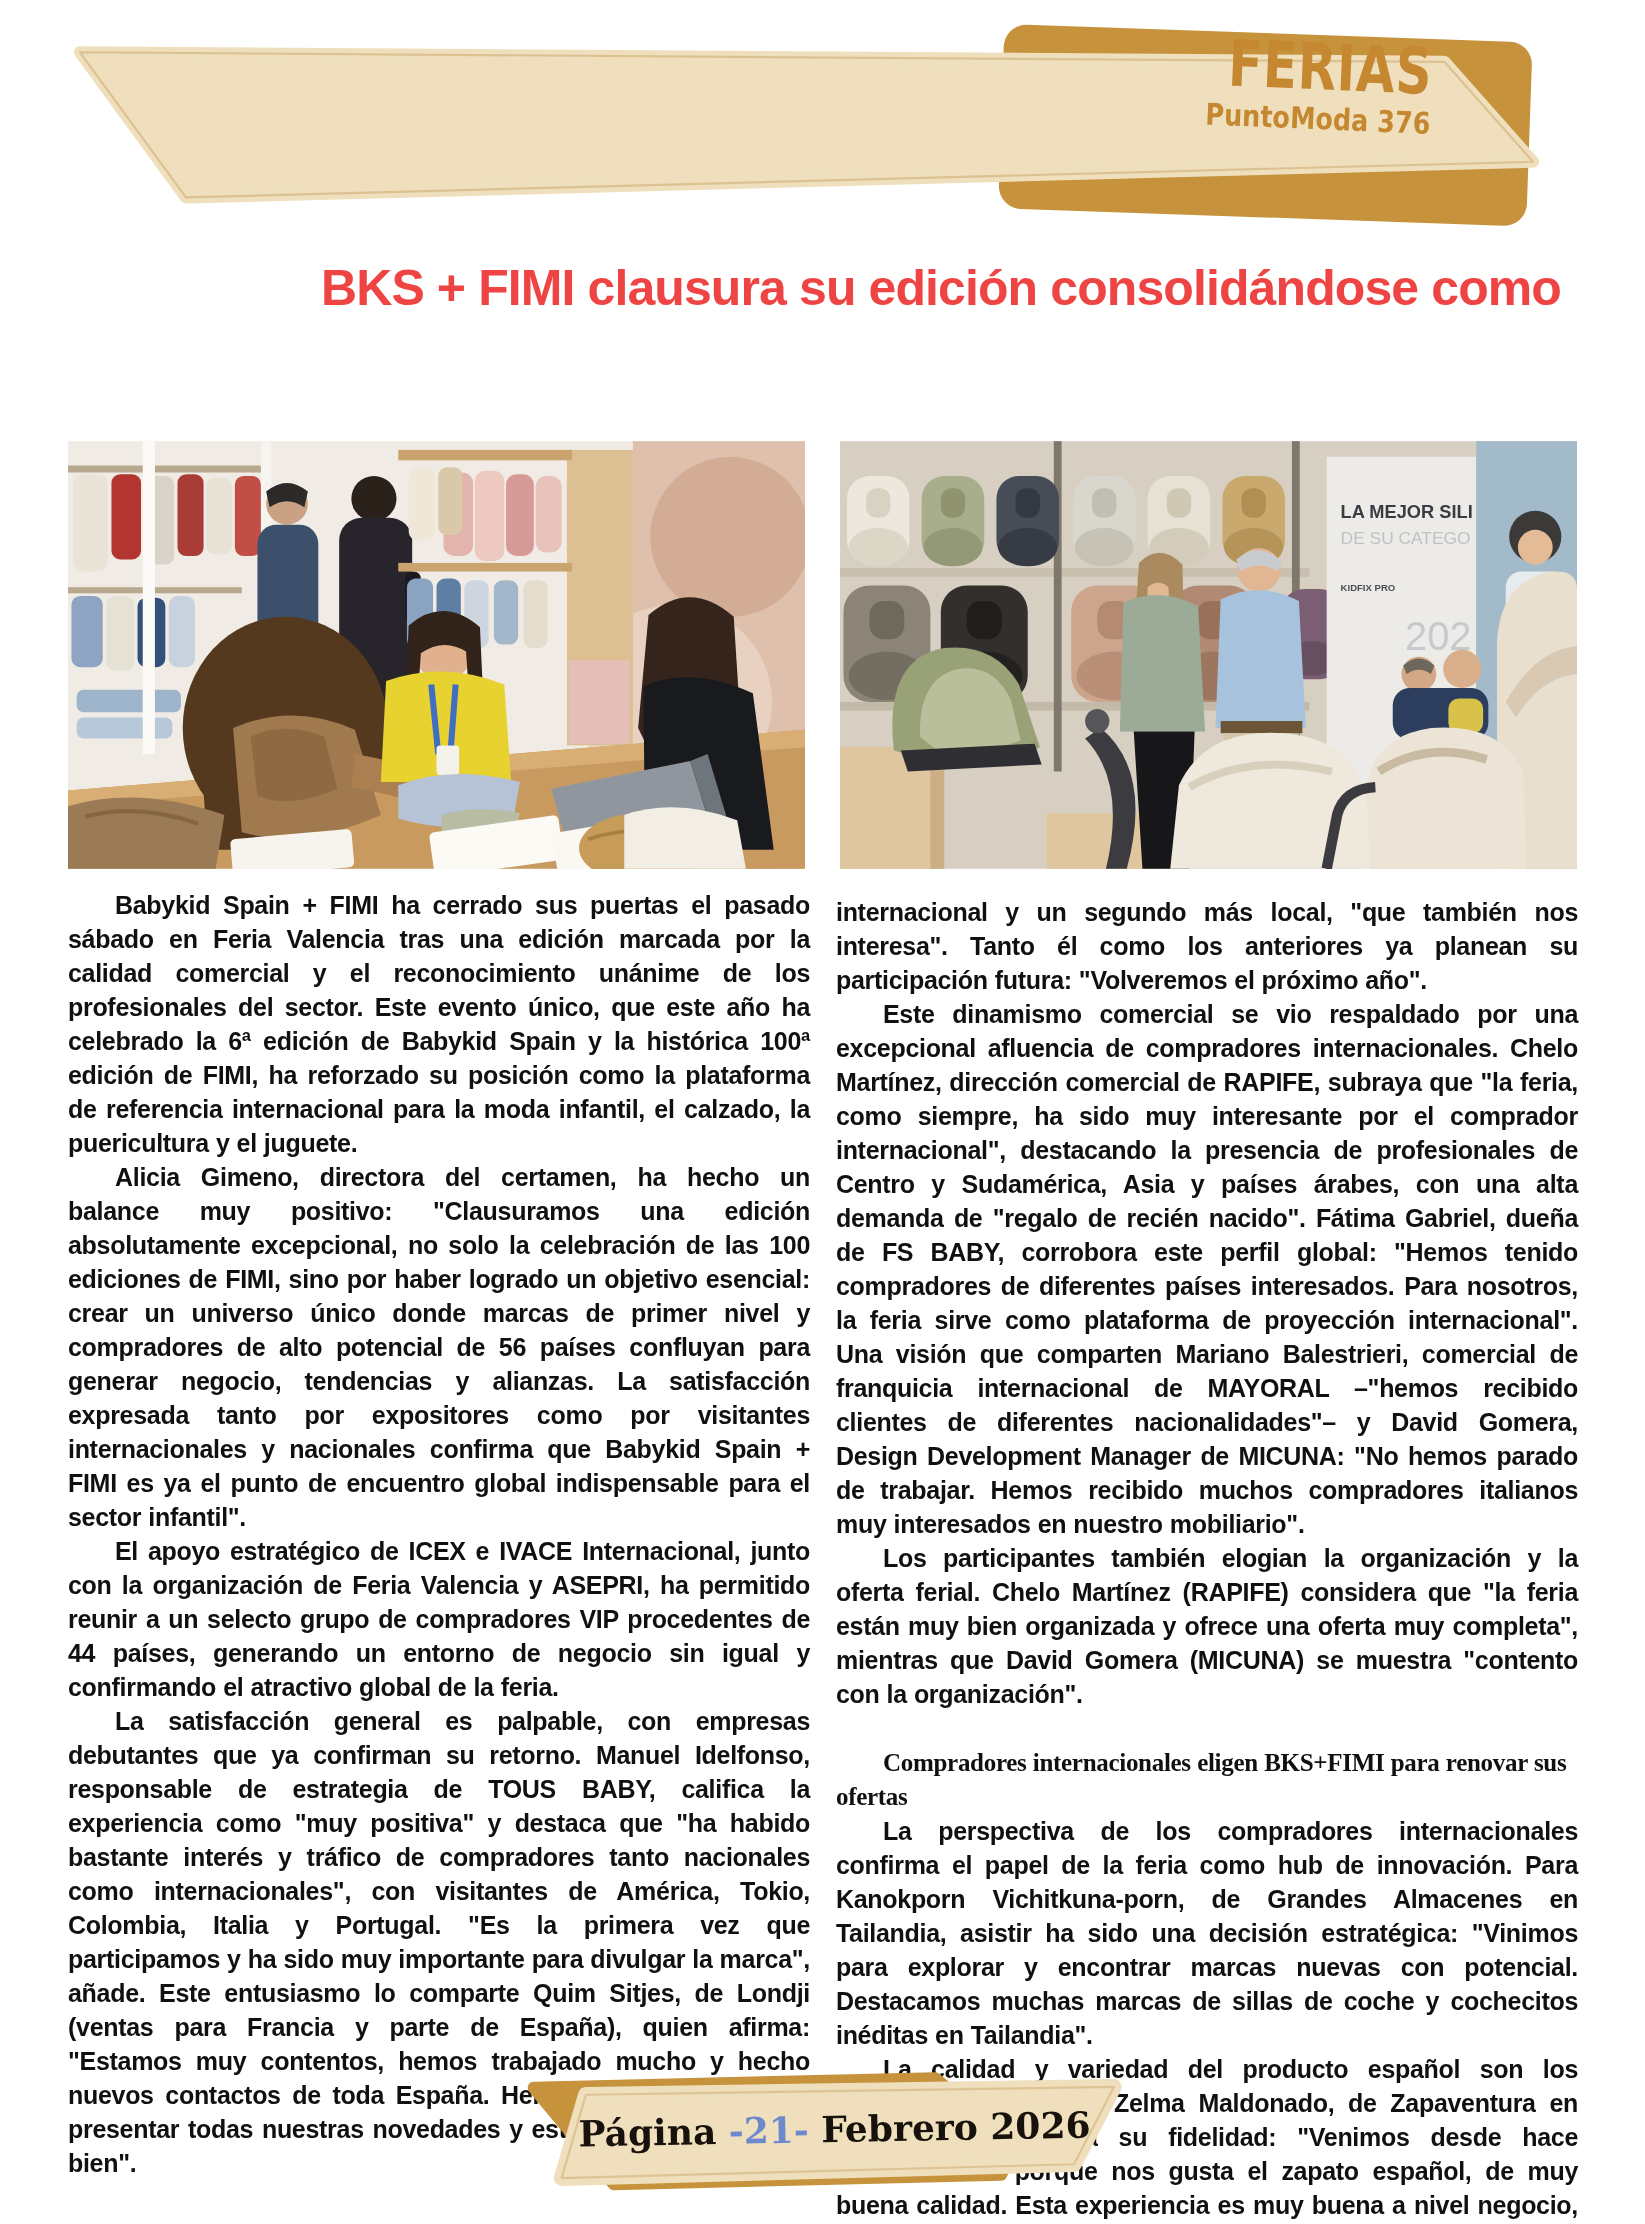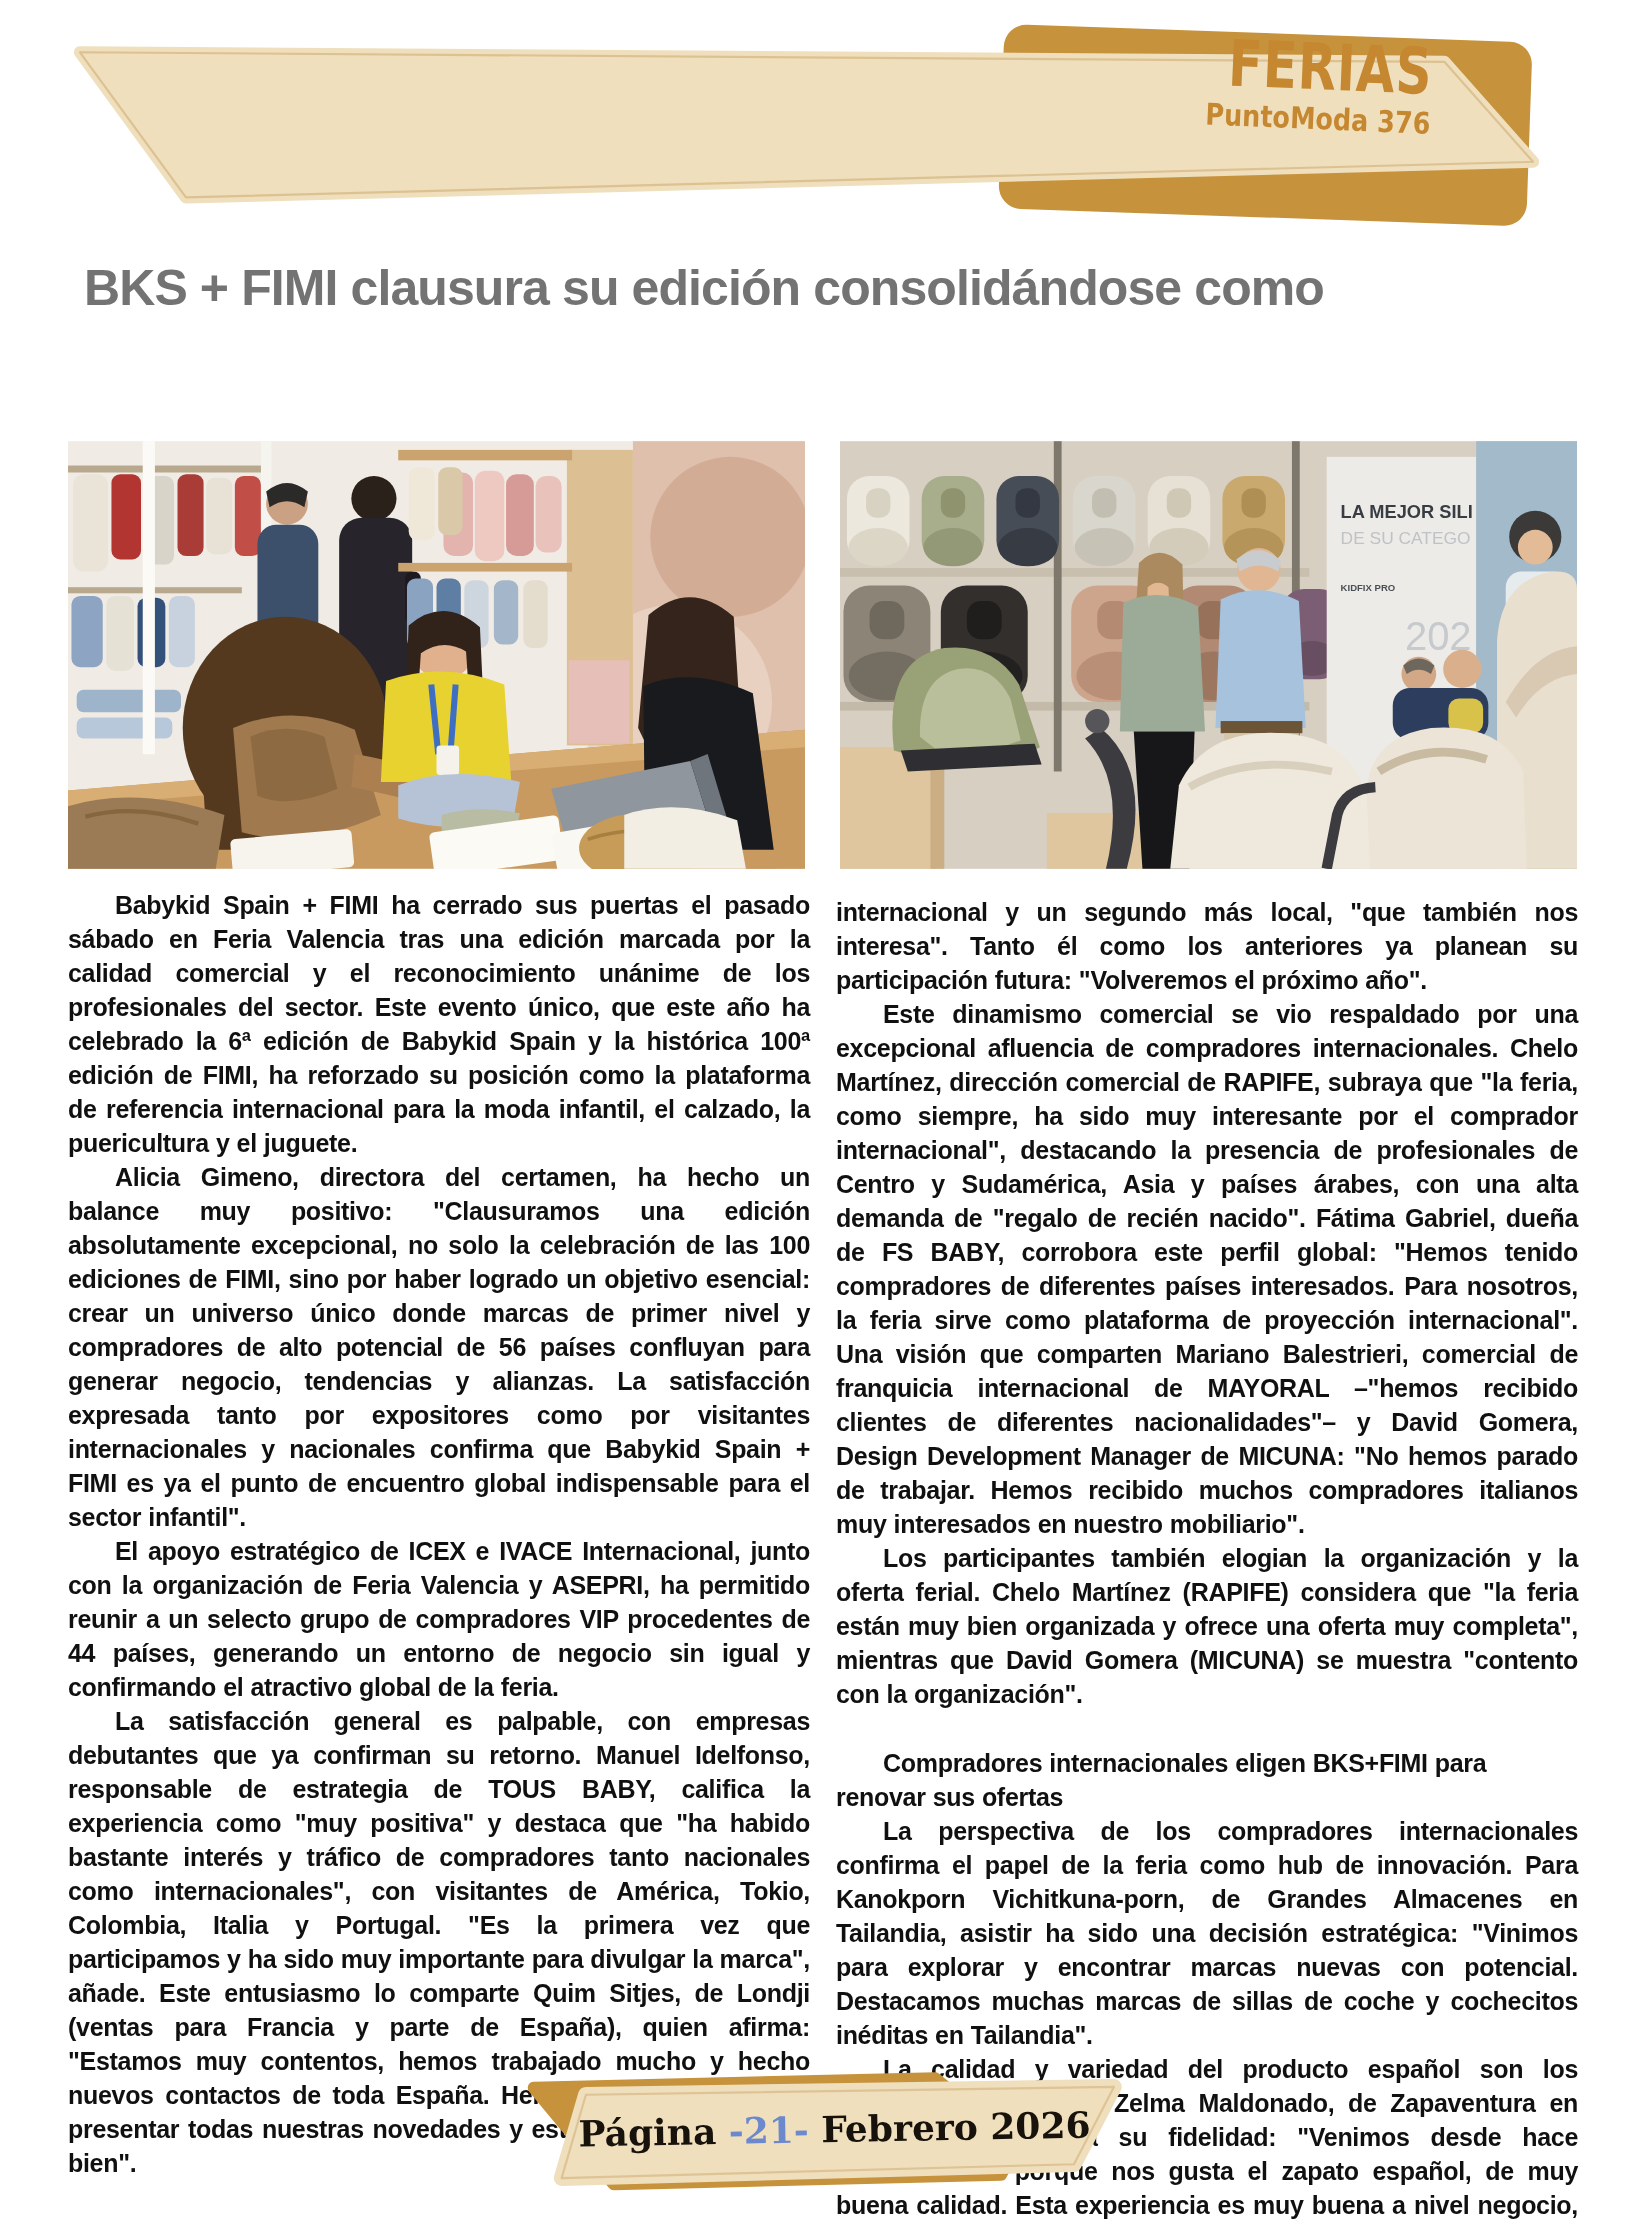--- a/index.html
+++ b/index.html
@@ -16,38 +16,38 @@
   .ferias-line{
     font-family:"DejaVu Sans",sans-serif;font-weight:700;font-size:64px;line-height:64px;
     display:inline-block;transform:scaleX(0.78);transform-origin:right center;letter-spacing:0.9px;
   }
   .puntomoda-line{
     font-family:"DejaVu Sans",sans-serif;font-weight:700;font-size:30px;line-height:35px;
     display:inline-block;transform:scaleX(0.85);transform-origin:right center;margin-top:1.7px;
   }
   
   .article-title{
-    position:absolute;left:84px;top:254px;width:1477px;text-align:left;
-    color:#737373;font-weight:700;font-size:50px;line-height:69px;letter-spacing:-0.9px;
+    position:absolute;left:84px;top:254px;width:1477px;text-align:right;
+    color:#ef4444;font-weight:700;font-size:50px;line-height:69px;letter-spacing:-0.9px;
   }
   
   .photo{position:absolute;top:441px;overflow:hidden;}
   .photo-left{left:68px;}
   .photo-right{left:840px;}
   
   .column{
     position:absolute;top:888px;width:742px;color:#101010;
   }
   .col-left{left:68px;}
   .col-right{left:836px;}
   .para{
     margin:0;text-align:justify;text-indent:47px;
     font-size:25px;line-height:34px;letter-spacing:-0.3px;word-spacing:0.4px;font-weight:bold;
   }
-  .para.bold{font-weight:700;text-align:left;}
+  .para.bold{font-weight:700;text-align:left;font-family:Liberation Serif, serif;}
   .para.gap{margin-top:35px;}
   .para.noindent{text-indent:0;margin-top:7px;}
   
   .footer-svg{position:absolute;left:0;top:2060px;}
   .footer-text{
     position:absolute;left:574px;top:2108px;width:521px;text-align:center;
     transform:rotate(-1deg);font-family:"DejaVu Serif",serif;font-weight:700;font-size:36px;
     color:#17130c;white-space:nowrap;
   }
   .footer-text .pagenum{color:#6b89cc;}

